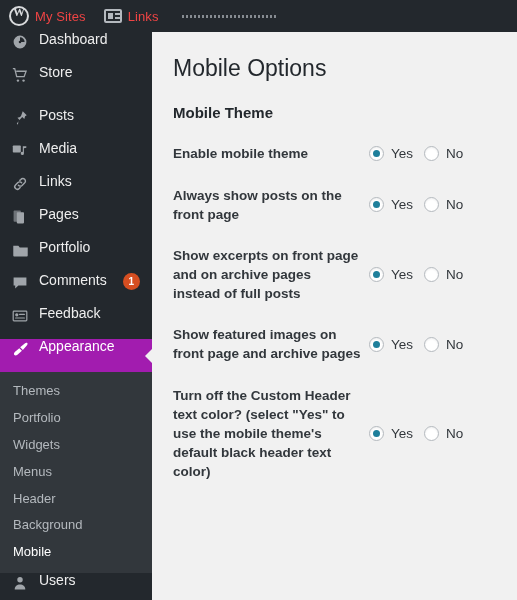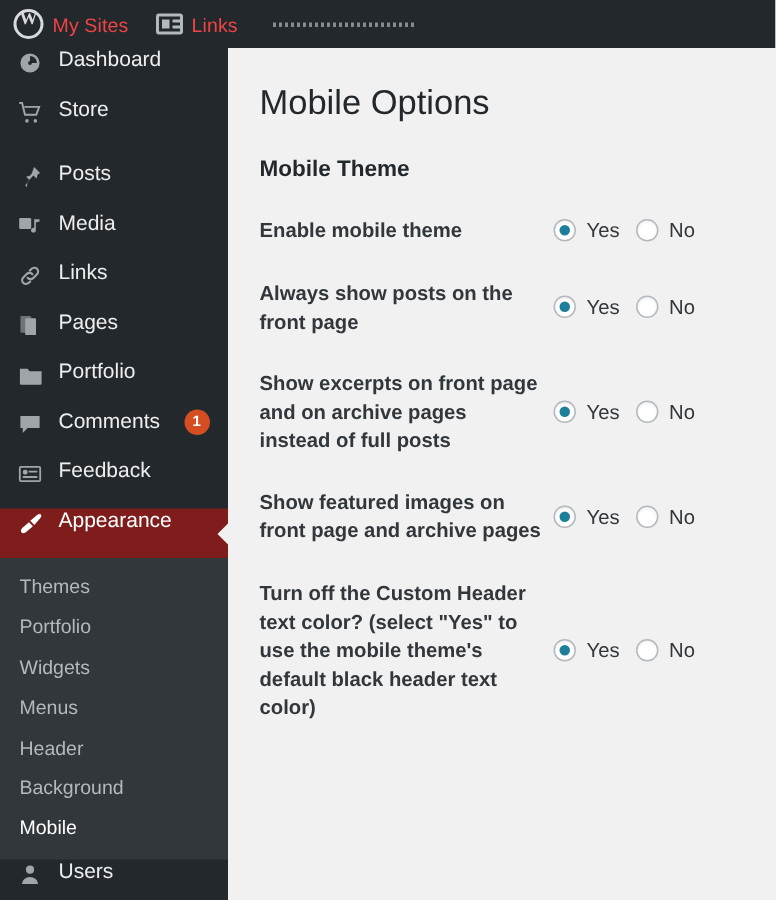--- a/index.html
+++ b/index.html
@@ -66,21 +66,21 @@
     background: #23282d;
     z-index: 20;
   }
   .menu-top {
     position: relative; display: flex; align-items: flex-start;
     height: 33px; padding-left: 10px; gap: 9px;
     color: #eee; font-size: 14px; cursor: pointer;
   }
   .menu-top.spaced-top { margin-top: 10px; }
   .menu-top .mlabel { line-height: 1; }
-  .menu-top.current { background: #7f1d1d; color: #fff; }
+  .menu-top.current { background: #a21caf; color: #fff; }
   .menu-top.current::after {
     content: ""; position: absolute; right: -1px; top: 50%;
     margin-top: -8px; width: 0; height: 0;
     border-top: 8px solid transparent;
     border-bottom: 8px solid transparent;
     border-right: 8px solid #f1f1f1;
   }
   .micon {
     width: 20px; height: 20px; flex: 0 0 20px;
     display: flex; align-items: center; justify-content: center;

